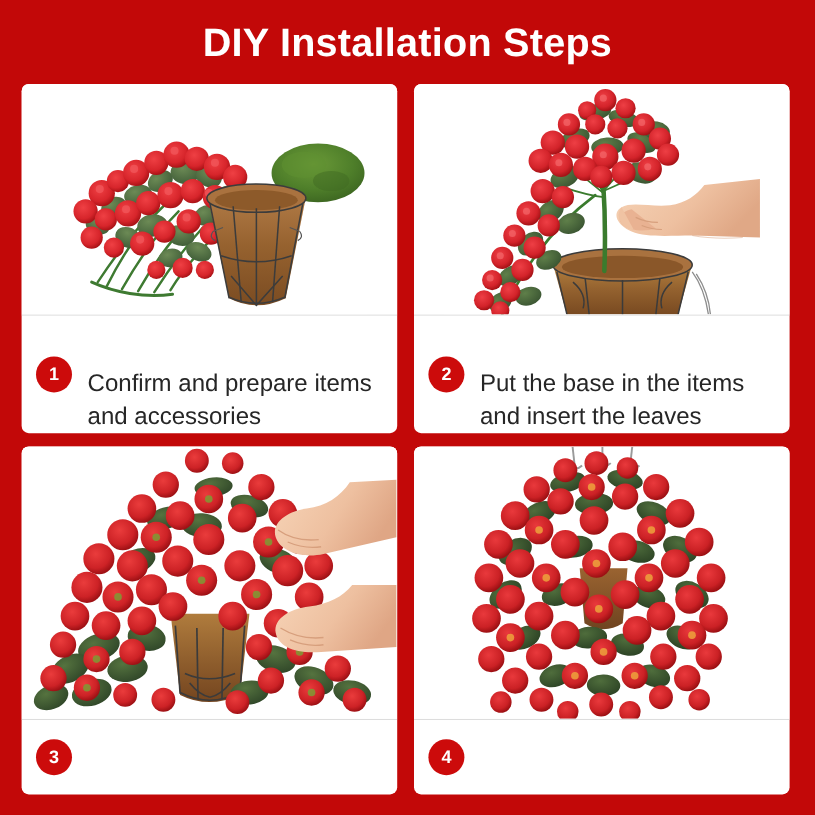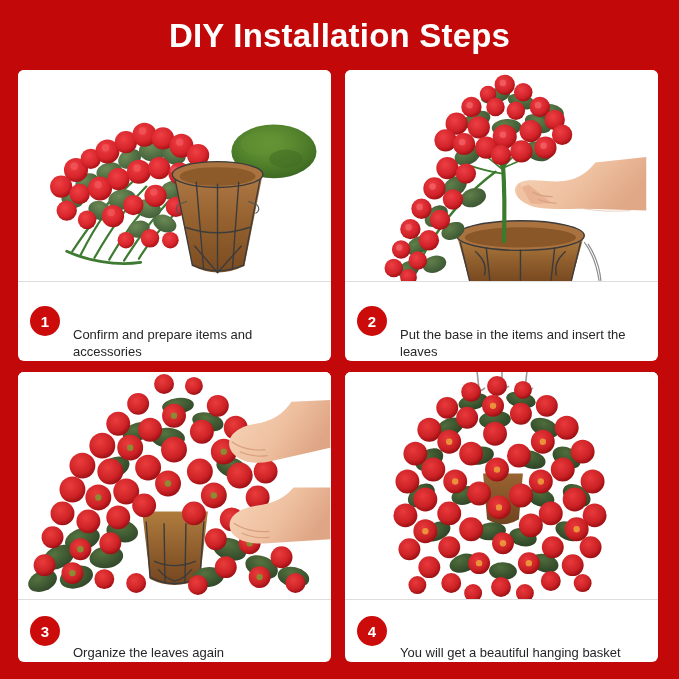--- a/index.html
+++ b/index.html
@@ -84,21 +84,21 @@
     font-size: 15px;
     font-weight: bold;
     display: flex;
     align-items: center;
     justify-content: center;
     margin-right: 13px;
   }
   .step-text {
     flex: 1 1 auto;
     color: #262626;
-    font-size: 13px;
+    font-size: 20px;
     line-height: 1.35;
     margin-top: 44px;
   }
 
   
   .art { position: absolute; inset: 0; }
   .art svg { width: 100%; height: 100%; display: block; }
 </style>
 </head>
 <body>
@@ -510,21 +510,20 @@
             <g>
               <path d="M313 116 L313 168 L250 172 C230 174 214 168 212 156 C210 144 224 136 240 134 C256 132 268 126 276 116 Z" fill="url(#skinG3)"></path>
               <path d="M216 152 q16 10 36 8" stroke="#d79f7d" stroke-width="1.2" fill="none"></path>
               <path d="M224 162 q14 6 28 4" stroke="#d79f7d" stroke-width="1.1" fill="none"></path>
             </g>
           </svg>
         </div>
       </div>
       <div class="card-caption">
         <div class="step-badge">3</div>
-        <div class="step-text">Organize the leaves again</div>
       </div>
     </div>
 
     <div class="step-card">
       <div class="card-photo">
         <div class="art">
           <svg viewBox="0 0 313 228" preserveAspectRatio="xMidYMid meet">
             <defs>
               <radialGradient id="bloomG4" cx="40%" cy="35%" r="65%">
                 <stop offset="0%" stop-color="#e9393c"></stop>
@@ -641,18 +640,17 @@
               <circle cx="232" cy="158" r="3.2"></circle>
                 <circle cx="158" cy="172" r="3.2"></circle>
               <circle cx="134" cy="192" r="3.2"></circle>
                 <circle cx="184" cy="192" r="3.2"></circle>
             </g>
           </svg>
         </div>
       </div>
       <div class="card-caption">
         <div class="step-badge">4</div>
-        <div class="step-text">You will get a beautiful hanging basket</div>
       </div>
     </div>
 
   </div>
 </div>
 
 </body></html>

